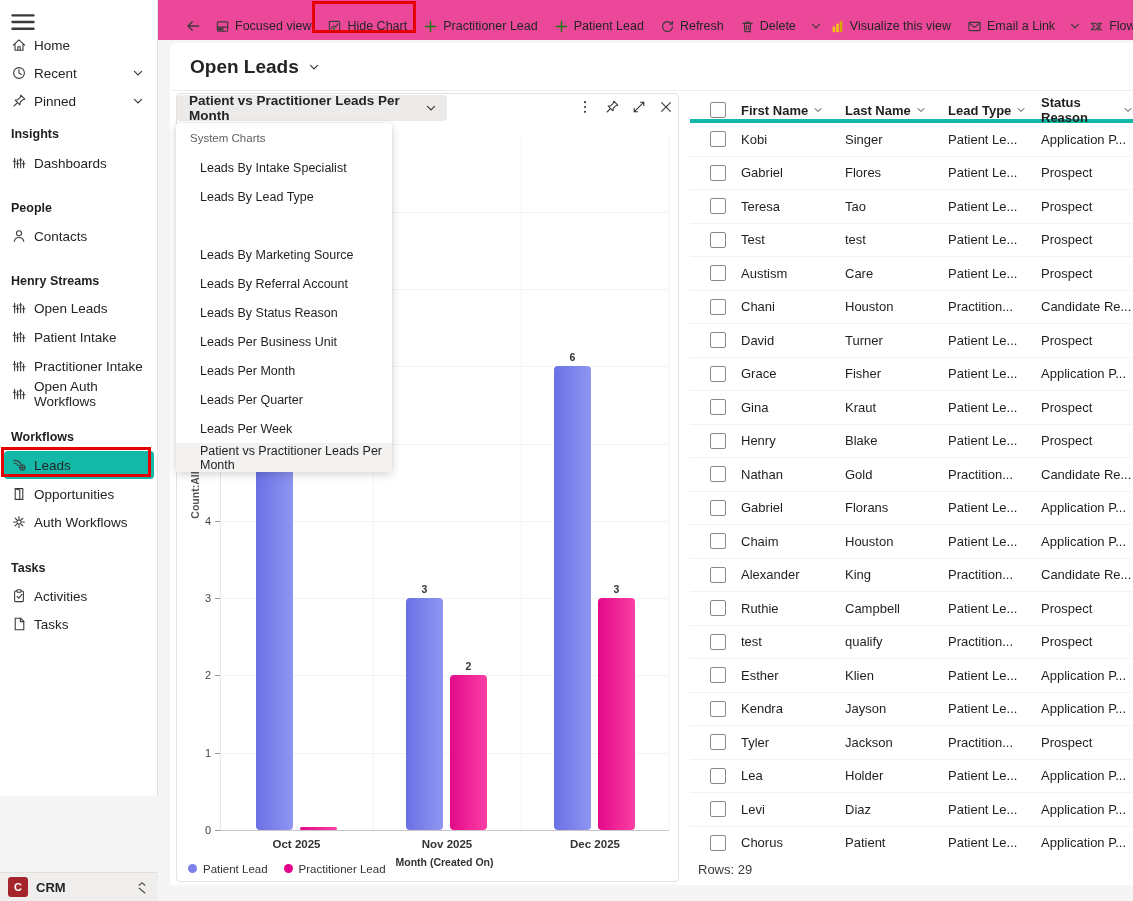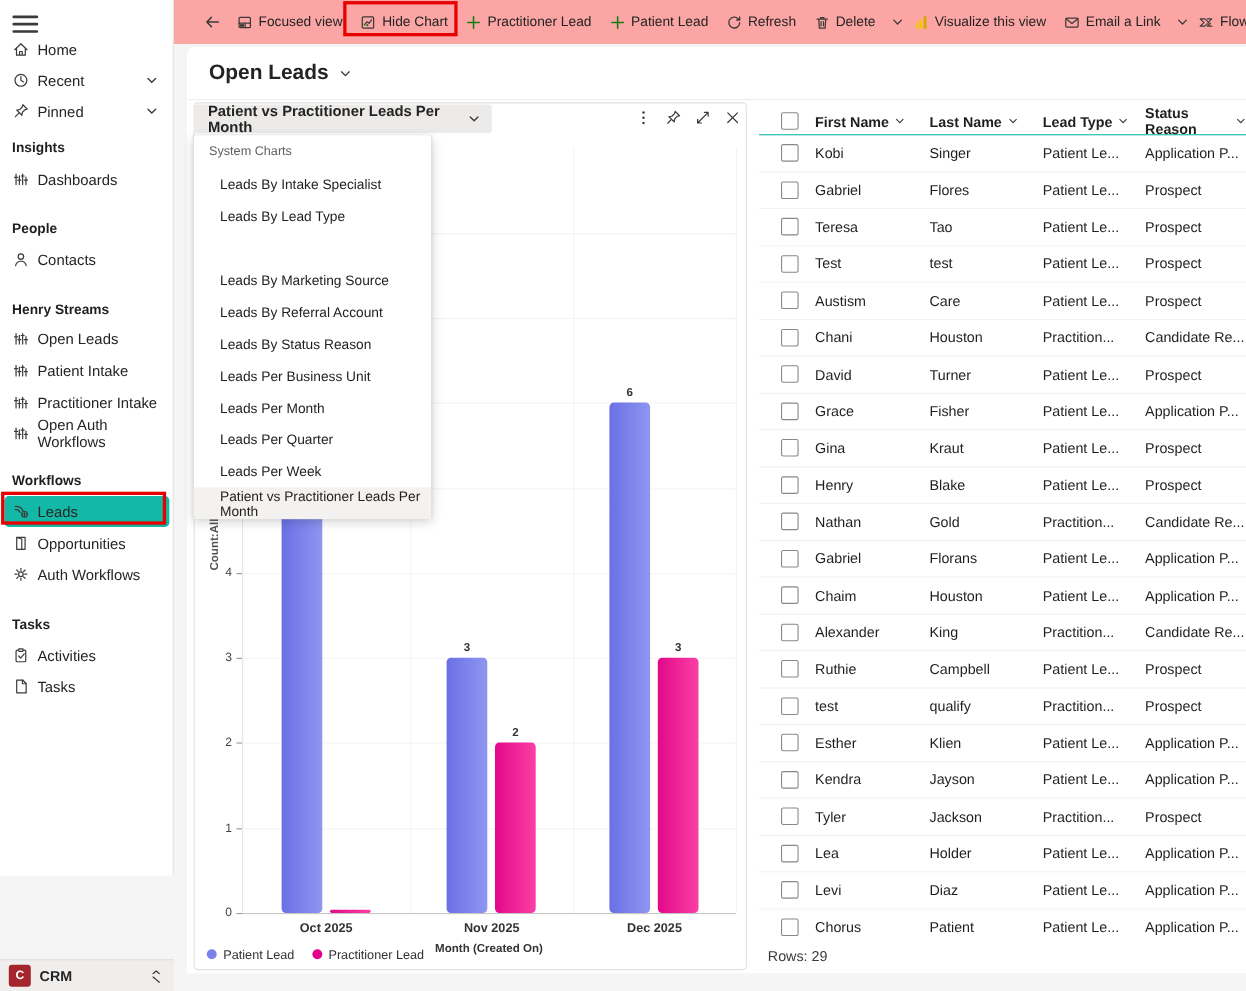--- a/index.html
+++ b/index.html
@@ -16,21 +16,21 @@
   .snav-sec { position:absolute; left:11px; width:140px; height:24px; display:flex; align-items:center; font-size:12.5px; font-weight:bold; color:#201f1e;text-align:right; }
   .snav-chev { margin-left:auto; margin-right:10px; }
   .ic { display:inline-flex; width:16px; height:16px; flex:none; }
   .ic svg { width:100%; height:100%; }
   #side-footer { position:absolute; left:0; top:872px; width:158px; height:29px; background:#f0eeec; border-top:1px solid #e1dfdd; display:flex; align-items:center; padding:0 8px; gap:8px; z-index:6; }
   #app-tile { width:20px; height:20px; border-radius:3px; display:flex; align-items:center; justify-content:center; color:#fff; font-size:11px; font-weight:bold; }
   #app-name { font-size:13px; font-weight:bold; color:#242424; }
   #app-switch { margin-left:auto; width:16px; height:16px; cursor:pointer; }
 
   
-  #cmdbar { position:absolute; left:158px; top:0; width:975px; height:40px; background:#fca5a5; display:flex; align-items:center; padding-left:27px; z-index:4; }
+  #cmdbar { position:absolute; left:158px; top:0; width:975px; height:40px; background:#ec4899; display:flex; align-items:flex-end; padding-left:27px; z-index:4; }
   .cmd-btn { display:flex; align-items:center; gap:5px; height:28px; padding:0 8px; font-size:12.5px; color:#242424; border-radius:3px; cursor:pointer; white-space:nowrap; }
   .cmd-div { width:1px; height:20px; background:#d1cfcd; margin:0 3px; }
   .cmd-chev { width:22px; height:28px; display:flex; align-items:center; justify-content:center; cursor:pointer; }
 
   
   #card { position:absolute; left:170px; top:43px; width:963px; height:842px; background:#fff; border-radius:6px 0 0 0; z-index:1; }
   #bottom-strip { position:absolute; left:158px; top:885px; width:975px; height:16px; background:#f5f5f5; z-index:3; }
   #view-title-row { position:absolute; left:190px; top:56px; display:flex; align-items:center; gap:9px; z-index:2; cursor:pointer; }
   #view-title { font-size:19px; font-weight:bold; color:#242424; }
   #header-divider { position:absolute; left:171px; top:90px; width:962px; height:1px; background:#efedec; z-index:2; }
@@ -57,21 +57,21 @@
 
   
   #chart-dd { position:absolute; left:176px; top:123px; width:216px; height:348px; background:#fff; border-radius:3px; box-shadow:0 3px 10px rgba(0,0,0,.18), 0 0 2px rgba(0,0,0,.1); z-index:10; }
   #dd-header { position:absolute; left:14px; top:9px; font-size:11.5px; color:#616161; }
   .dd-item { position:absolute; left:0; width:216px; height:29px; display:flex; align-items:center; padding-left:24px; font-size:12.5px; color:#201f1e; cursor:pointer; }
   .dd-item.sel { background:#f3f2f1; }
 
   
   #grid { position:absolute; left:690px; top:95px; width:443px; height:761px; overflow:hidden; z-index:2; background:#fff; }
   .g-row { display:grid; grid-template-columns:51px 104px 103px 93px 1fr; align-items:center; height:33.5px; border-bottom:1px solid #f3f2f1; font-size:13px; color:#201f1e; }
-  .g-head { height:28px; border-bottom:1px solid #14b8a6; font-weight:bold; color:#201f1e; cursor:pointer; }
+  .g-head { height:28px; border-bottom:4px solid #14b8a6; font-weight:bold; color:#201f1e; cursor:pointer; }
   .g-head .hcell { display:flex; align-items:center; gap:5px; }
   .cbx { width:16px; height:16px; border:1px solid #8a8886; border-radius:2px; background:#fff; margin-left:20px; cursor:pointer; }
   .g-cell { overflow:hidden; white-space:nowrap; cursor:pointer; }
   #rows-count { position:absolute; left:698px; top:862px; font-size:13px; color:#3b3a39; z-index:2; }
 
   
   .red-box { position:absolute; border:3px solid #e60000; z-index:20; pointer-events:none; }
 </style>
 </head>
 <body>

